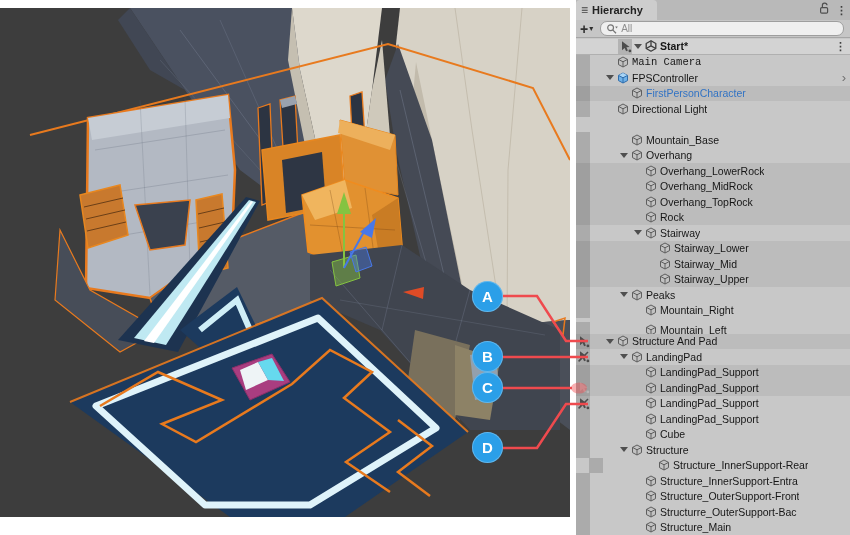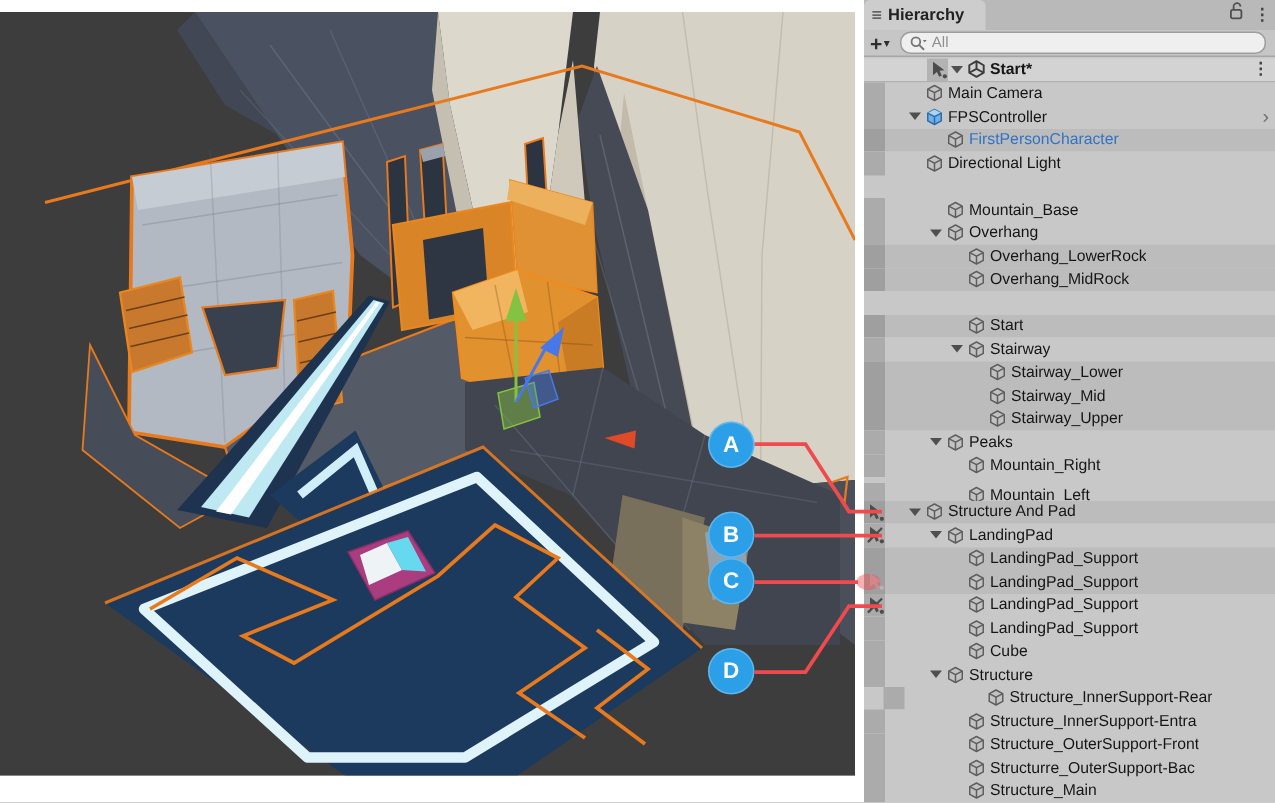--- a/index.html
+++ b/index.html
@@ -234,21 +234,21 @@
             <svg width="12" height="12" viewBox="0 0 12 12">
               <path d="M6 .8 L10.8 3.5 V8.5 L6 11.2 L1.2 8.5 V3.5 Z" fill="none" stroke="#3c3c3c" stroke-width="1.3" stroke-linejoin="round"></path>
               <path d="M6 .8 V5.9 L1.2 8.5 M6 5.9 L10.8 8.5" fill="none" stroke="#3c3c3c" stroke-width="1.3"></path>
             </svg>
           </div>
           <span class="rlabel">Start*</span>
           <div class="rright">
             <span class="kebab">⋮</span>
           </div>
         </div>
-        <div class="hrow" style="top: 16.5px;">
+        <div class="hrow" style="top: 16.5px; font-family: Liberation Mono, monospace;">
           <div class="gcell"></div>
           <div class="indent" style="width: 14px;"></div>
           <div class="arrowslot"></div>
           <div class="iconslot">
             <svg width="12" height="12" viewBox="0 0 12 12">
               <path d="M6 1 L10.5 3.4 V8.6 L6 11 L1.5 8.6 V3.4 Z" fill="#c2c2c2" stroke="#5e5e5e" stroke-width="1" stroke-linejoin="round"></path>
               <path d="M1.5 3.4 L6 5.8 L10.5 3.4 M6 5.8 V11" fill="none" stroke="#5e5e5e" stroke-width="1"></path>
             </svg>
           </div>
           <span class="rlabel">Main Camera</span>
@@ -352,31 +352,43 @@
           <div class="indent" style="width: 42px;"></div>
           <div class="arrowslot"></div>
           <div class="iconslot">
             <svg width="12" height="12" viewBox="0 0 12 12">
               <path d="M6 1 L10.5 3.4 V8.6 L6 11 L1.5 8.6 V3.4 Z" fill="#c2c2c2" stroke="#5e5e5e" stroke-width="1" stroke-linejoin="round"></path>
               <path d="M1.5 3.4 L6 5.8 L10.5 3.4 M6 5.8 V11" fill="none" stroke="#5e5e5e" stroke-width="1"></path>
             </svg>
           </div>
           <span class="rlabel">Overhang_MidRock</span>
         </div>
+        <div class="hrow dim" style="top: 156px;">
+          <div class="gcell"></div>
+          <div class="indent" style="width: 42px;"></div>
+          <div class="arrowslot"></div>
+          <div class="iconslot">
+            <svg width="12" height="12" viewBox="0 0 12 12">
+              <path d="M6 1 L10.5 3.4 V8.6 L6 11 L1.5 8.6 V3.4 Z" fill="#c2c2c2" stroke="#5e5e5e" stroke-width="1" stroke-linejoin="round"></path>
+              <path d="M1.5 3.4 L6 5.8 L10.5 3.4 M6 5.8 V11" fill="none" stroke="#5e5e5e" stroke-width="1"></path>
+            </svg>
+          </div>
+          <span class="rlabel">Overhang_TopRock</span>
+        </div>
         <div class="hrow dim" style="top: 171.5px;">
           <div class="gcell"></div>
           <div class="indent" style="width: 42px;"></div>
           <div class="arrowslot"></div>
           <div class="iconslot">
             <svg width="12" height="12" viewBox="0 0 12 12">
               <path d="M6 1 L10.5 3.4 V8.6 L6 11 L1.5 8.6 V3.4 Z" fill="#c2c2c2" stroke="#5e5e5e" stroke-width="1" stroke-linejoin="round"></path>
               <path d="M1.5 3.4 L6 5.8 L10.5 3.4 M6 5.8 V11" fill="none" stroke="#5e5e5e" stroke-width="1"></path>
             </svg>
           </div>
-          <span class="rlabel">Start</span>
+          <span class="rlabel">Rock</span>
         </div>
         <div class="hrow" style="top: 187px;">
           <div class="gcell"></div>
           <div class="indent" style="width: 42px;"></div>
           <div class="arrowslot">
             <span class="tri"></span>
           </div>
           <div class="iconslot">
             <svg width="12" height="12" viewBox="0 0 12 12">
               <path d="M6 1 L10.5 3.4 V8.6 L6 11 L1.5 8.6 V3.4 Z" fill="#c2c2c2" stroke="#5e5e5e" stroke-width="1" stroke-linejoin="round"></path>

